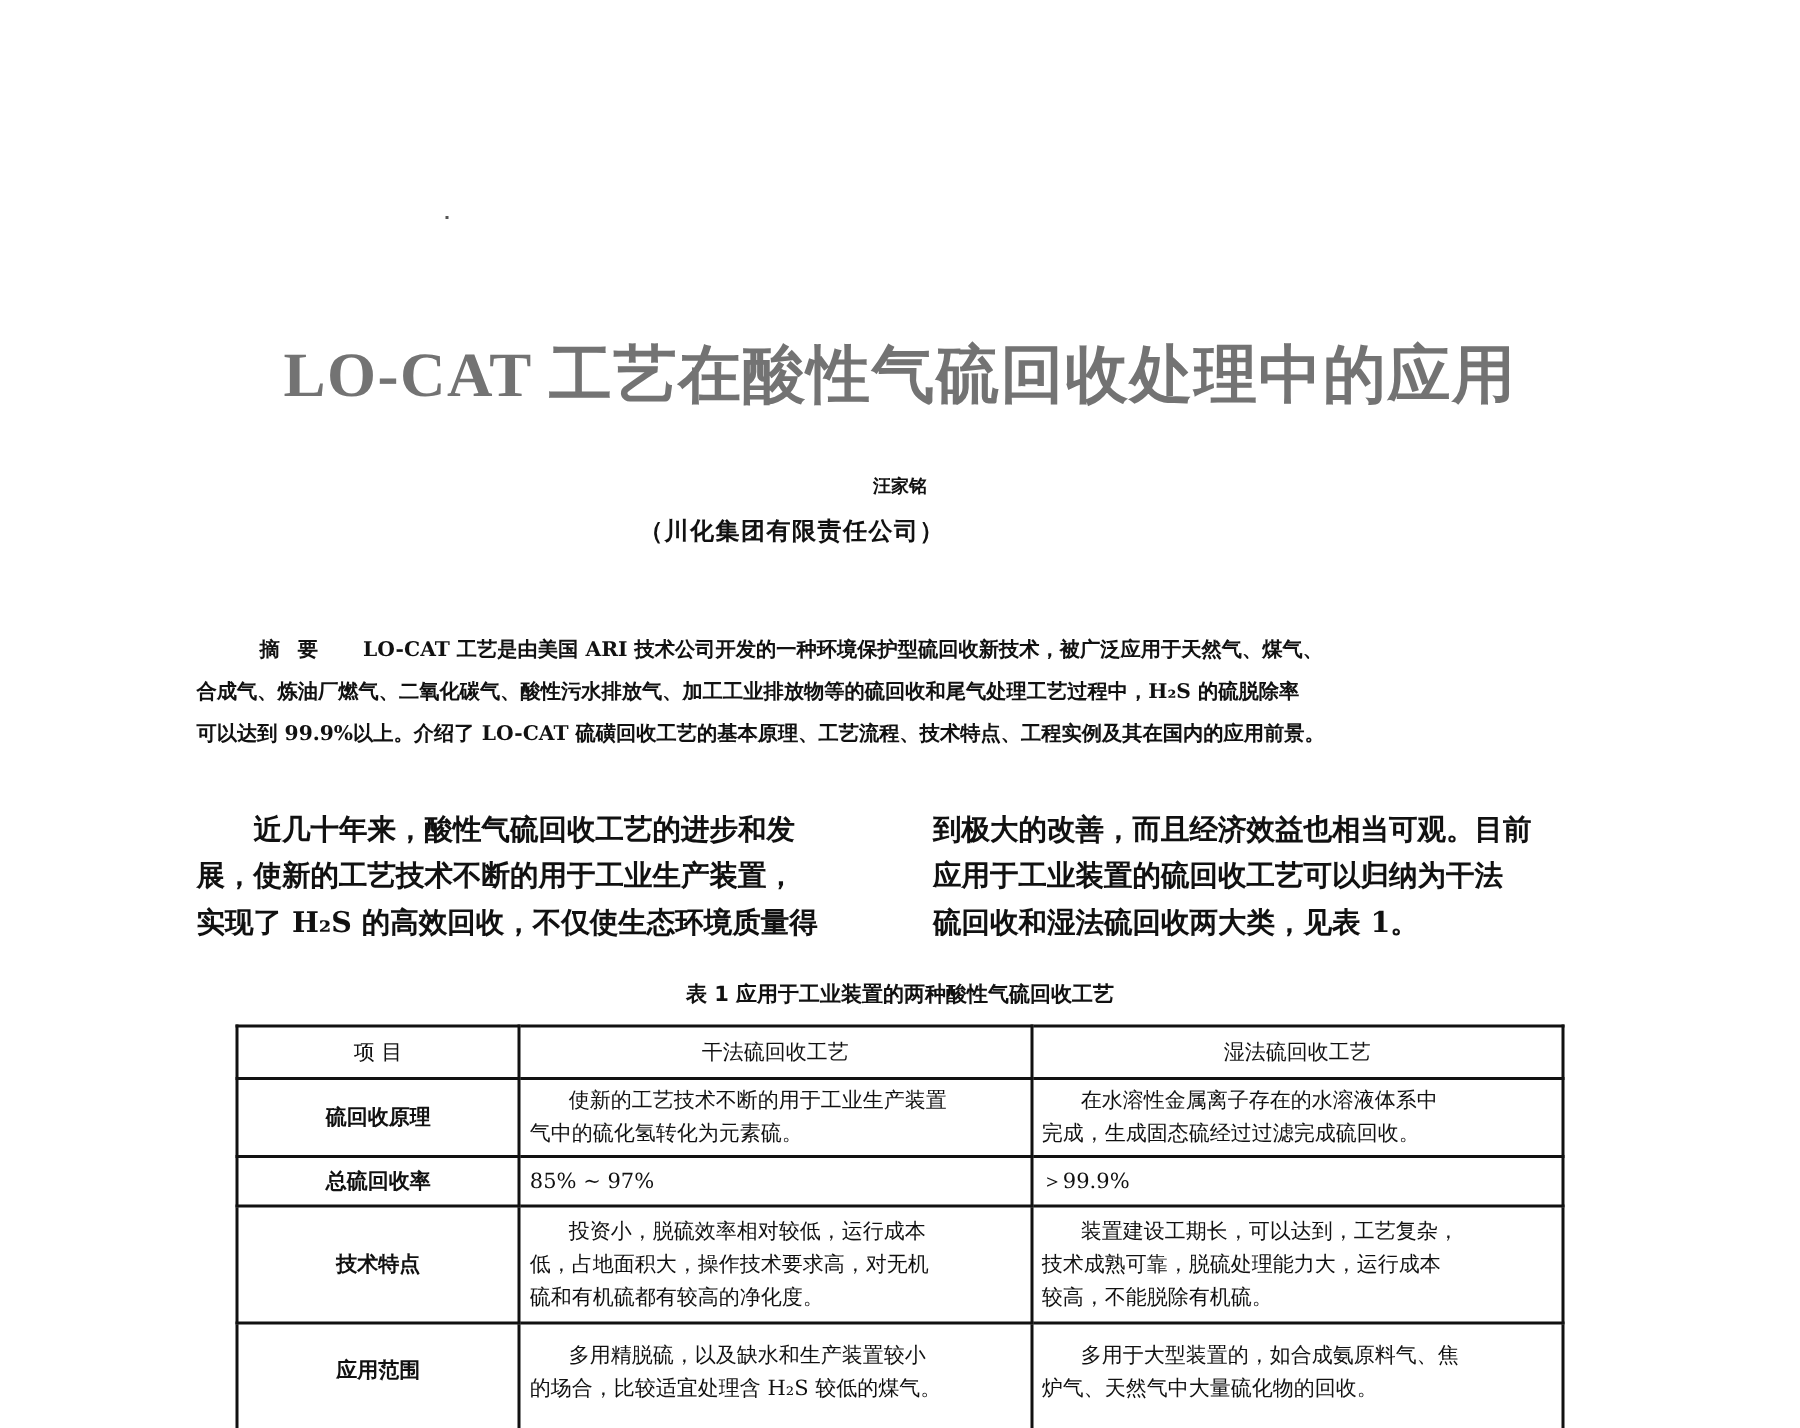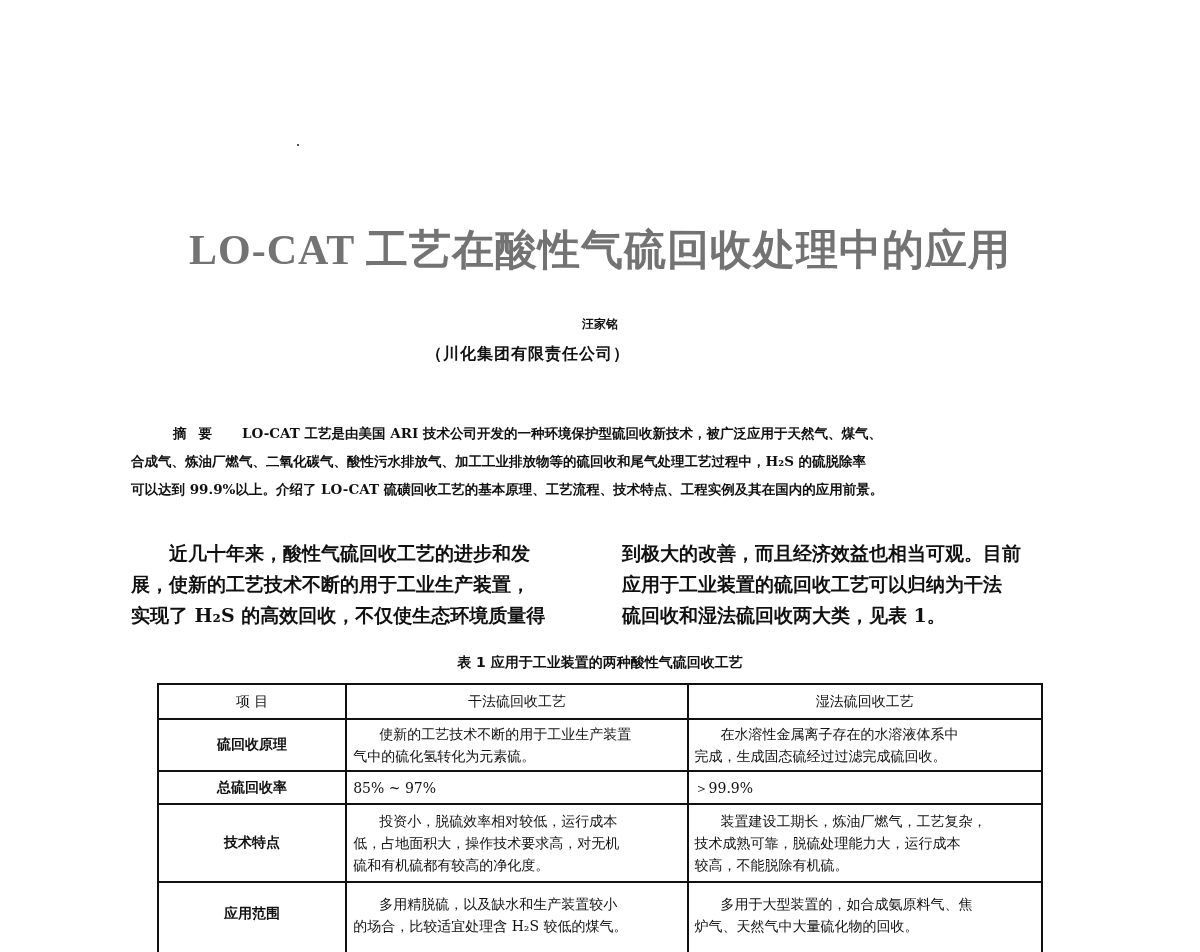--- a/index.html
+++ b/index.html
@@ -119,21 +119,21 @@
     </td>
   </tr>
   <tr class="r3">
     <td class="item">技术特点</td>
     <td class="dry">
       <span class="l ind">投资小，脱硫效率相对较低，运行成本</span>
       <span class="l">低，占地面积大，操作技术要求高，对无机</span>
       <span class="l">硫和有机硫都有较高的净化度。</span>
     </td>
     <td class="wet">
-      <span class="l ind">装置建设工期长，炼油厂燃气，工艺复杂，</span>
+      <span class="l ind">装置建设工期长，可以达到，工艺复杂，</span>
       <span class="l">技术成熟可靠，脱硫处理能力大，运行成本</span>
       <span class="l">较高，不能脱除有机硫。</span>
     </td>
   </tr>
   <tr class="r4">
     <td class="item">应用范围</td>
     <td class="dry">
       <span class="l ind">多用精脱硫，以及缺水和生产装置较小</span>
       <span class="l">的场合，比较适宜处理含 H₂S 较低的煤气。</span>
     </td>

